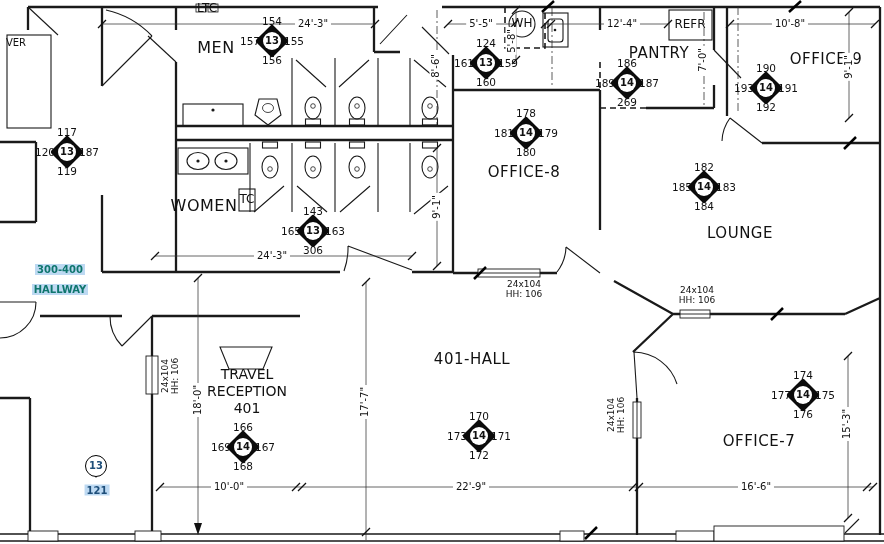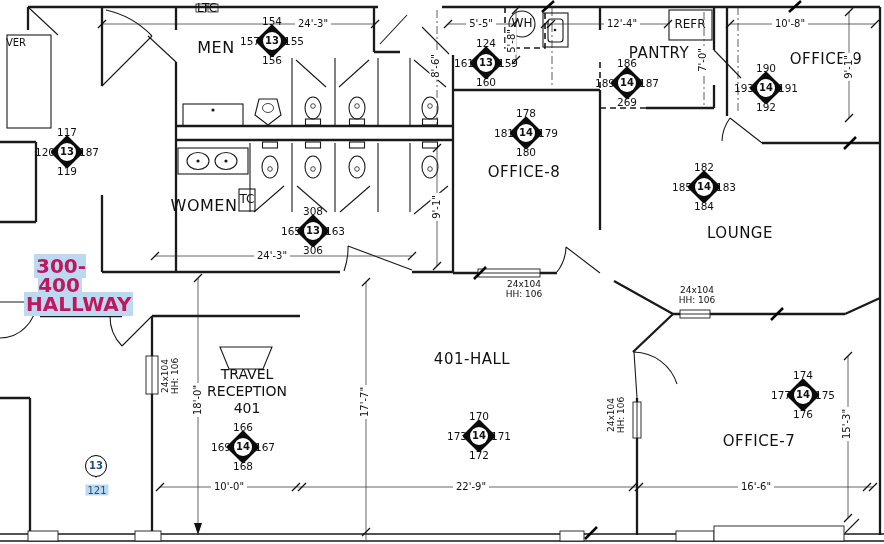--- a/index.html
+++ b/index.html
@@ -8,40 +8,40 @@
   .plan svg{position:absolute;left:0;top:0}
   .lbl{position:absolute;transform:translate(-50%,-50%);white-space:nowrap;z-index:2}
   .vlbl{position:absolute;transform:translate(-50%,-50%) rotate(-90deg);white-space:nowrap;z-index:2}
   .room{font-size:15px;letter-spacing:.5px}
   .room-sm{font-size:14px}
   .dim{font-size:10px;background:#fff;padding:0 3px}
   .vdim{font-size:10px;background:#fff;padding:0 2px}
   .wtag{font-size:9px;line-height:10px;text-align:center;background:#fff;padding:0 1px}
   .fix{font-size:12px}
   .tiny{font-size:12px}
-  .hl{color:#be185d;background:#bdd9f2;font-weight:700;font-size:20px;padding:0 2px;line-height:17px}
+  .hl{color:#0f766e;background:#bdd9f2;font-weight:700;font-size:10px;padding:0 2px;line-height:17px}
   .hallway-lbl{position:absolute;z-index:2;text-align:center}
   
   .dm{position:absolute;z-index:3;width:0;height:0}
   .dm .c{position:absolute;left:-12px;top:-12px;width:24px;height:24px;background:#0b0b0b;
          transform:rotate(45deg);border-radius:2px}
   .dm .id{position:absolute;left:-9px;top:-9px;width:18px;height:18px;background:#fff;border-radius:50%;
           font-size:10px;font-weight:700;line-height:18px;text-align:center;z-index:2}
   .dm .n{position:absolute;font-size:10.5px;white-space:nowrap;line-height:13px}
   .dm .nt{bottom:13px;left:0;transform:translateX(-50%)}
   .dm .nb{top:13px;left:0;transform:translateX(-50%)}
   .dm .nl{right:12px;top:-6px}
   .dm .nr{left:12px;top:-6px}
   
   .pin{position:absolute;z-index:4;transform:translate(-50%,-50%)}
   .pin .tip{position:absolute;left:50%;top:14px;transform:translateX(-50%);
             border:5px solid transparent;border-top:9px solid #000}
   .pin .circ{position:relative;width:20px;height:20px;border:1.7px solid #000;border-radius:50%;
              background:#fff;color:#1e4e79;font-size:10px;font-weight:700;line-height:20px;text-align:center}
-  .pin-label{color:#1e4e79;background:#bdd9f2;font-weight:400;font-size:10px;padding:0 2px}
+  .pin-label{color:#1e4e79;background:#bdd9f2;font-weight:700;font-size:10px;padding:0 2px}
 </style>
 </head>
 <body>
 
 <div class="plan">
 
 <svg width="884" height="544" viewBox="0 0 884 544">
 
   <g stroke="#1a1a1a" stroke-width="2.3" fill="none">
     <path d="M28,7 H378 M442,7 H880 M880,7 V535 M28,7 V30
@@ -299,21 +299,21 @@
 </div>
 <div class="dm" style="left:704px;top:187px">
   <span class="n nt">182</span>
   <span class="n nl">185</span>
   <div class="c"></div>
   <span class="id">14</span>
   <span class="n nr">183</span>
   <span class="n nb">184</span>
 </div>
 <div class="dm" style="left:313px;top:231px">
-  <span class="n nt">308</span>
+  <span class="n nt">143</span>
   <span class="n nl">165</span>
   <div class="c"></div>
   <span class="id">13</span>
   <span class="n nr">163</span>
   <span class="n nb">306</span>
 </div>
 <div class="dm" style="left:243px;top:447px">
   <span class="n nt">166</span>
   <span class="n nl">169</span>
   <div class="c"></div>

